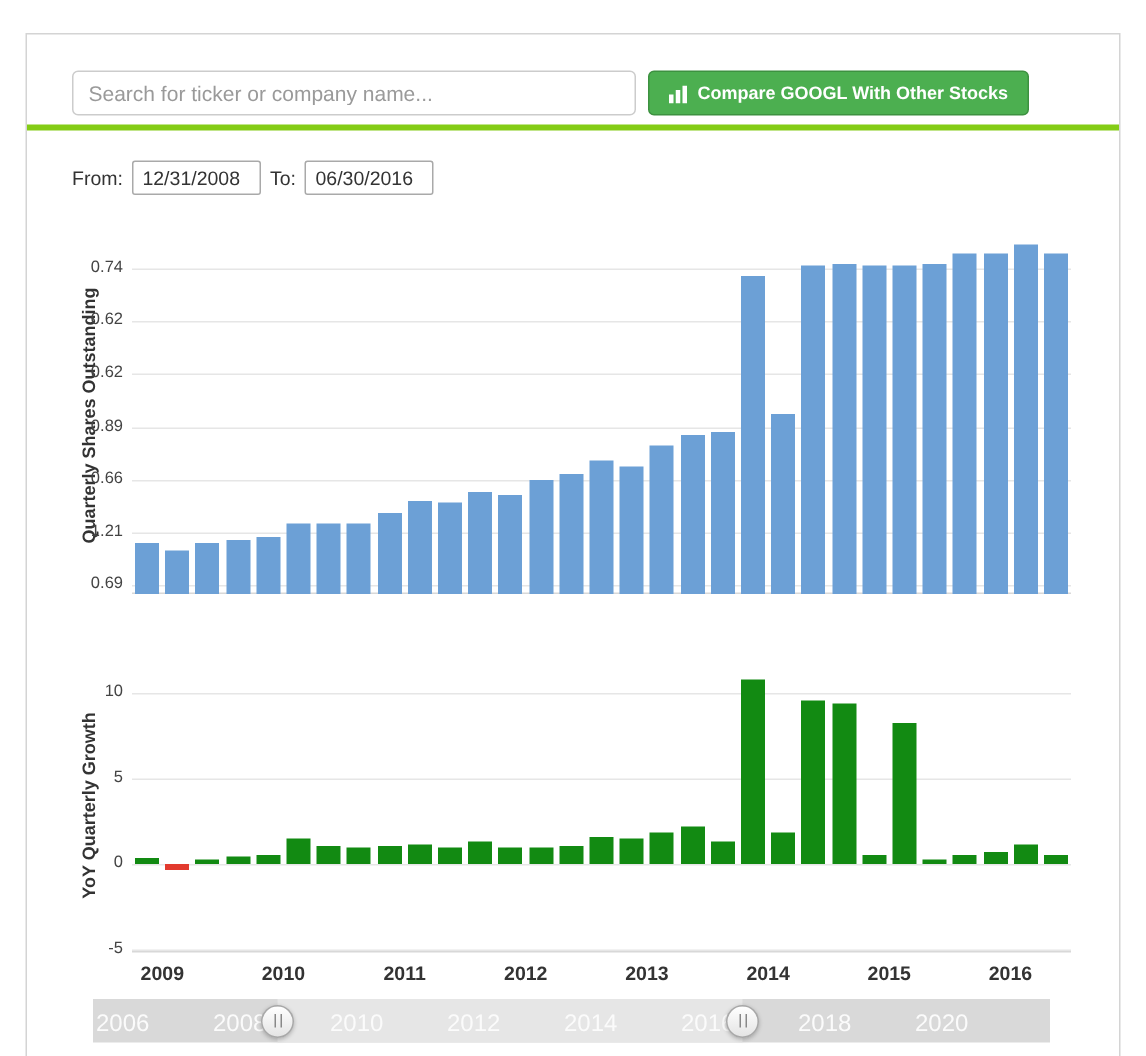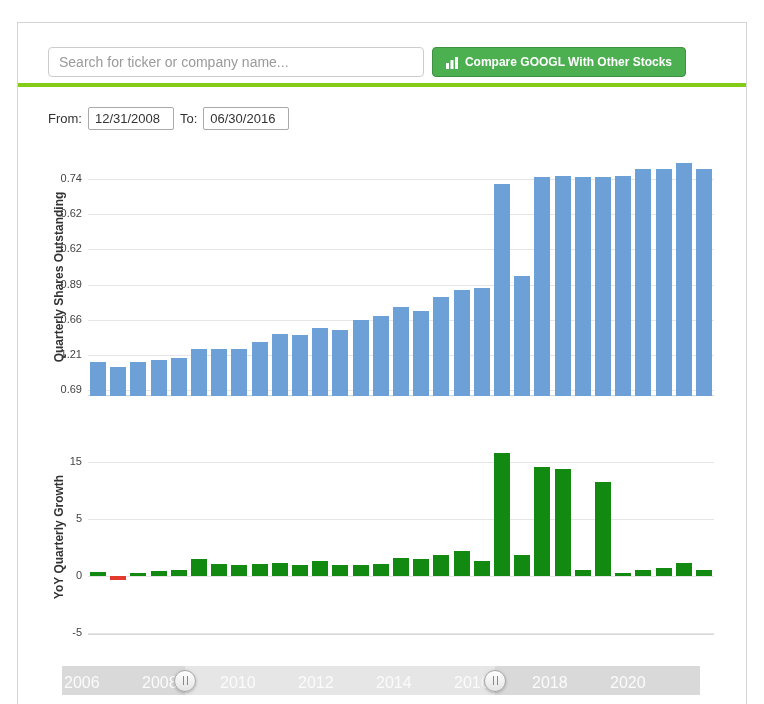--- a/index.html
+++ b/index.html
@@ -116,21 +116,21 @@
           <div class="bar" title="6/30/2015: 0.742" style="left: 527.129px; top: 16.6778px; width: 16px; height: 220.322px; background: rgb(108, 160, 214);"></div>
           <div class="bar" title="9/30/2015: 0.746" style="left: 547.323px; top: 9.65556px; width: 16px; height: 227.344px; background: rgb(108, 160, 214);"></div>
           <div class="bar" title="12/31/2015: 0.746" style="left: 567.516px; top: 9.65556px; width: 16px; height: 227.344px; background: rgb(108, 160, 214);"></div>
           <div class="bar" title="3/31/2016: 0.749" style="left: 587.71px; top: 4.38889px; width: 16px; height: 232.611px; background: rgb(108, 160, 214);"></div>
           <div class="bar" title="6/30/2016: 0.746" style="left: 607.903px; top: 9.65556px; width: 16px; height: 227.344px; background: rgb(108, 160, 214);"></div>
         </div>
 
       <div class="ytitle" id="ytitle-bottom">YoY Quarterly Growth</div>
       <div class="plot" id="plot-bottom">
           <div class="gridline" style="top: 22.7907px;"></div>
-          <div class="ytick" style="top: 15.7907px;">15</div>
+          <div class="ytick" style="top: 15.7907px;">10</div>
           <div class="gridline" style="top: 79.7674px;"></div>
           <div class="ytick" style="top: 72.7674px;">5</div>
           <div class="gridline" style="top: 136.744px;"></div>
           <div class="ytick" style="top: 129.744px;">0</div>
           <div class="gridline" style="top: 193.721px;"></div>
           <div class="ytick" style="top: 186.721px;">-5</div>
           <div class="bar" title="12/31/2008: 0.3" style="left: 2.09677px; top: 133.326px; width: 16px; height: 3.4186px; background: rgb(18, 138, 18);"></div>
           <div class="bar" title="3/31/2009: -0.4" style="left: 22.2903px; top: 136.744px; width: 16px; height: 4.55814px; background: rgb(226, 58, 46);"></div>
           <div class="bar" title="6/30/2009: 0.2" style="left: 42.4839px; top: 134.465px; width: 16px; height: 2.27907px; background: rgb(18, 138, 18);"></div>
           <div class="bar" title="9/30/2009: 0.4" style="left: 62.6774px; top: 132.186px; width: 16px; height: 4.55814px; background: rgb(18, 138, 18);"></div>
@@ -156,20 +156,30 @@
           <div class="bar" title="9/30/2014: 9.4" style="left: 466.548px; top: 29.6279px; width: 16px; height: 107.116px; background: rgb(18, 138, 18);"></div>
           <div class="bar" title="12/31/2014: 0.5" style="left: 486.742px; top: 131.047px; width: 16px; height: 5.69767px; background: rgb(18, 138, 18);"></div>
           <div class="bar" title="3/31/2015: 8.2" style="left: 506.935px; top: 43.3023px; width: 16px; height: 93.4419px; background: rgb(18, 138, 18);"></div>
           <div class="bar" title="6/30/2015: 0.2" style="left: 527.129px; top: 134.465px; width: 16px; height: 2.27907px; background: rgb(18, 138, 18);"></div>
           <div class="bar" title="9/30/2015: 0.5" style="left: 547.323px; top: 131.047px; width: 16px; height: 5.69767px; background: rgb(18, 138, 18);"></div>
           <div class="bar" title="12/31/2015: 0.7" style="left: 567.516px; top: 128.767px; width: 16px; height: 7.97674px; background: rgb(18, 138, 18);"></div>
           <div class="bar" title="3/31/2016: 1.1" style="left: 587.71px; top: 124.209px; width: 16px; height: 12.5349px; background: rgb(18, 138, 18);"></div>
           <div class="bar" title="6/30/2016: 0.5" style="left: 607.903px; top: 131.047px; width: 16px; height: 5.69767px; background: rgb(18, 138, 18);"></div>
         </div>
 
+      <div class="xaxis" id="xaxis-years">
+          <div class="year-label" style="left: -1.80645px;">2009</div>
+          <div class="year-label" style="left: 78.9677px;">2010</div>
+          <div class="year-label" style="left: 159.742px;">2011</div>
+          <div class="year-label" style="left: 240.516px;">2012</div>
+          <div class="year-label" style="left: 321.29px;">2013</div>
+          <div class="year-label" style="left: 402.065px;">2014</div>
+          <div class="year-label" style="left: 482.839px;">2015</div>
+          <div class="year-label" style="left: 563.613px;">2016</div>
+        </div>
 
       <div class="navigator" id="navigator">
         <div class="nav-selected"></div>
         <span id="nav-years"><div class="nav-year" style="left: 2px;">2006</div><div class="nav-year" style="left: 80px;">2008</div><div class="nav-year" style="left: 158px;">2010</div><div class="nav-year" style="left: 236px;">2012</div><div class="nav-year" style="left: 314px;">2014</div><div class="nav-year" style="left: 392px;">2016</div><div class="nav-year" style="left: 470px;">2018</div><div class="nav-year" style="left: 548px;">2020</div></span>
         <div class="nav-handle" style="left:123px;">
           <span class="grip"></span>
         </div>
         <div class="nav-handle" style="left:433px;">
           <span class="grip"></span>
         </div>

